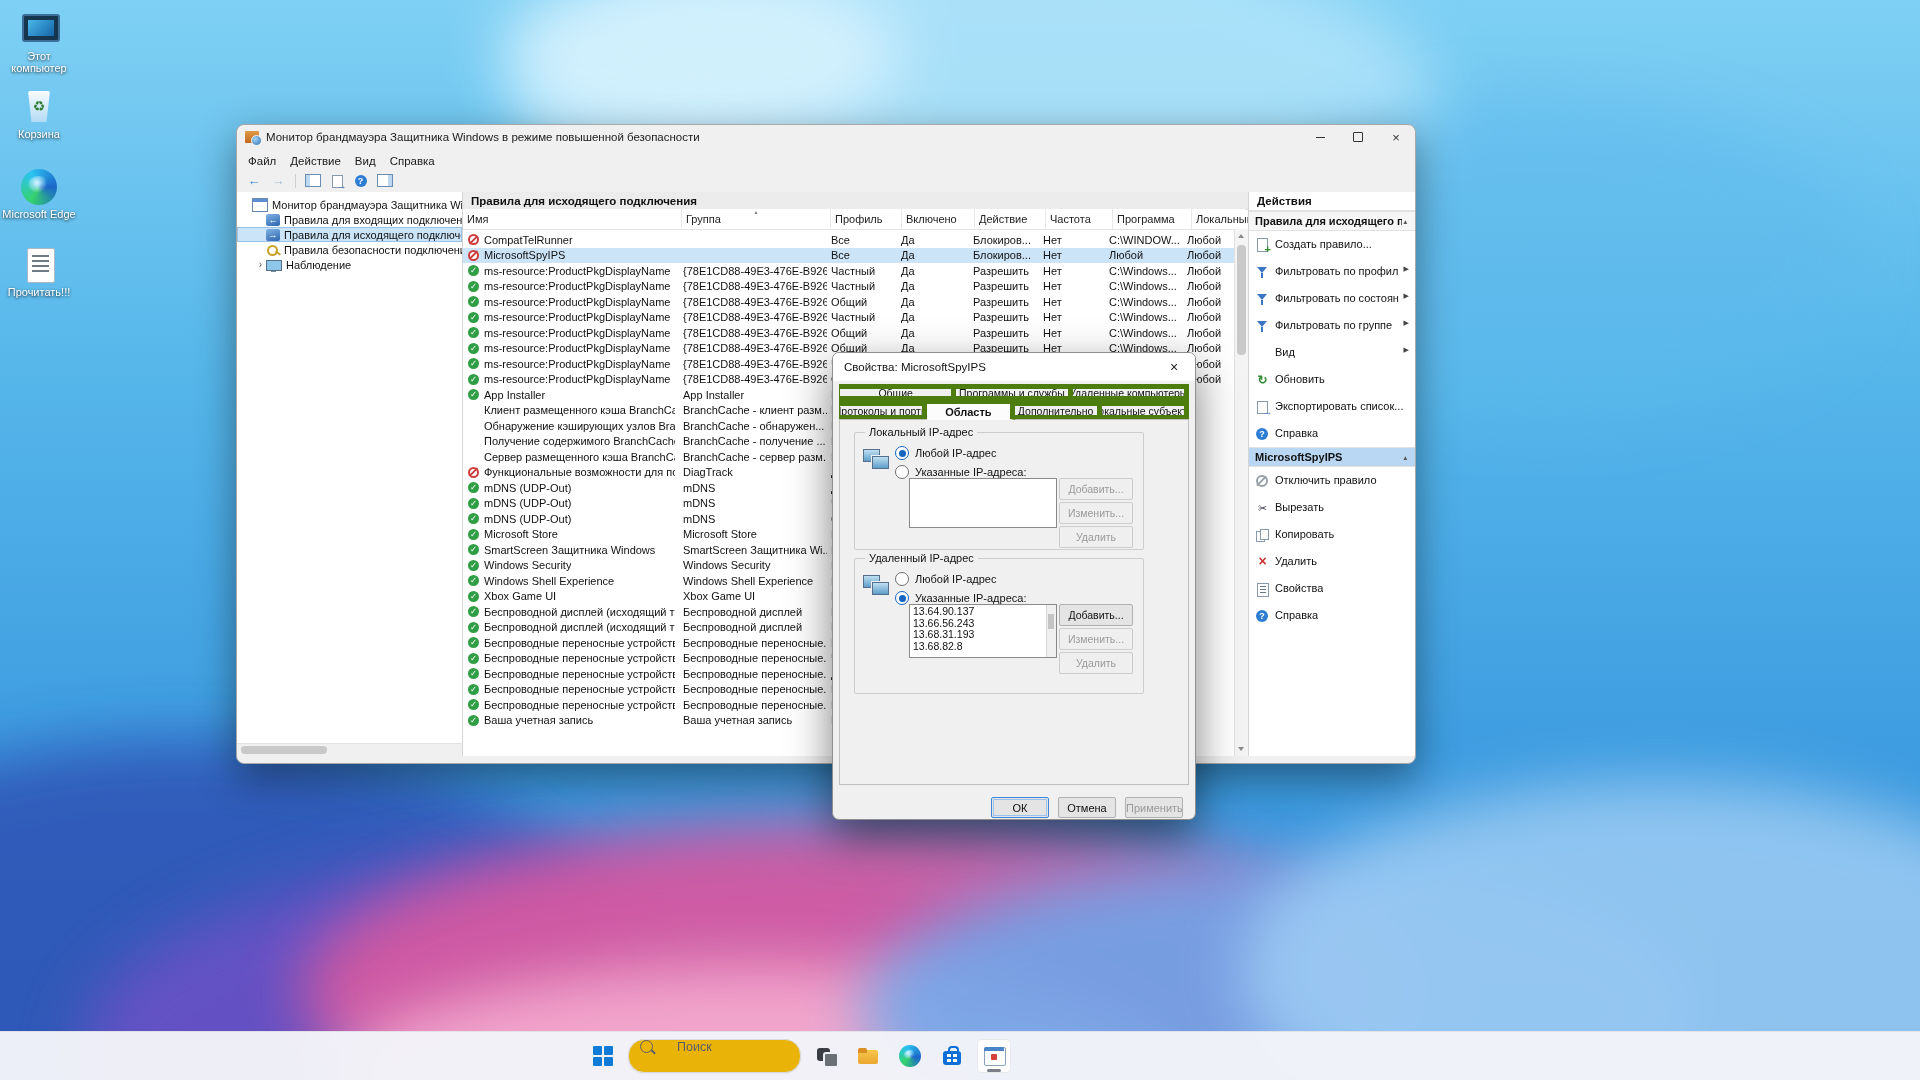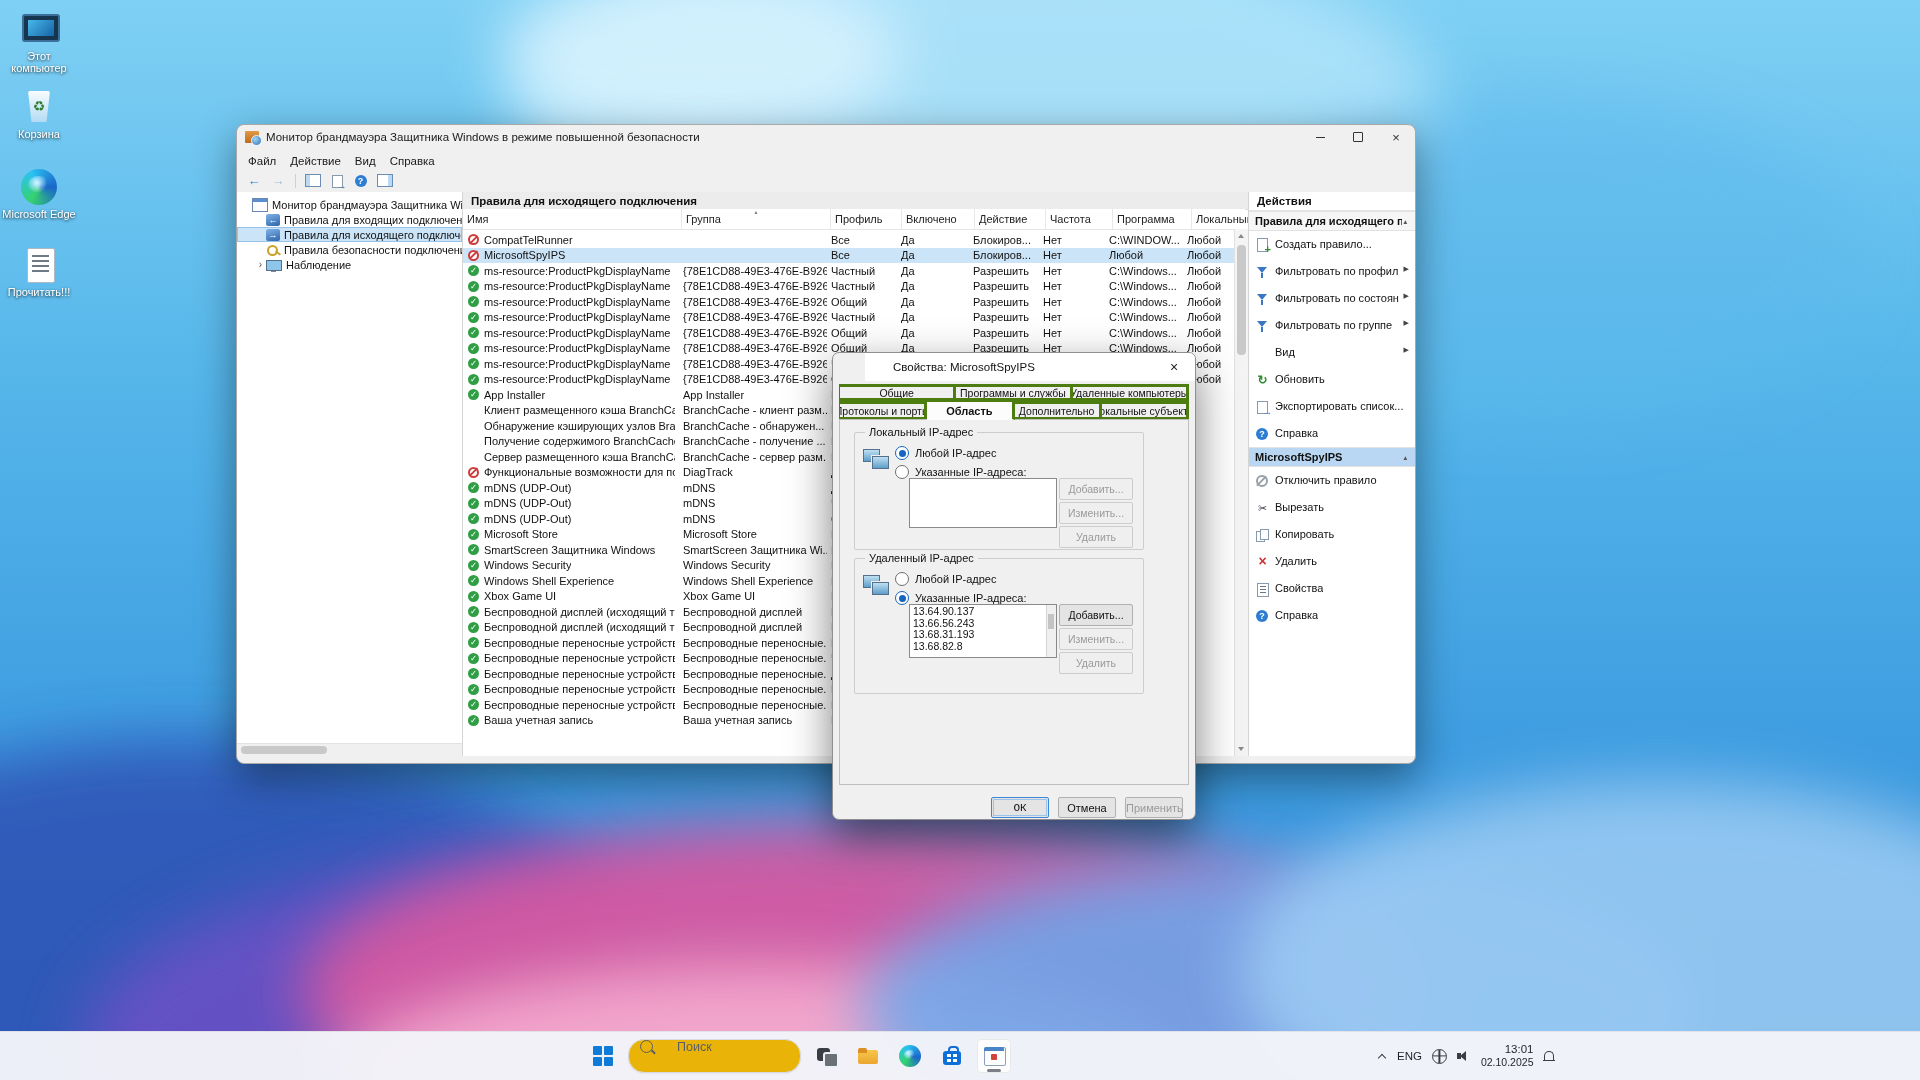--- a/index.html
+++ b/index.html
@@ -115,26 +115,26 @@
   .aico.cut::after{content:"✂";position:absolute;inset:0;font-size:11px;line-height:14px;text-align:center;color:#445;}
   .aico.copy::before{content:"";position:absolute;left:1px;top:3px;width:7px;height:9px;background:#fff;border:1px solid #8899aa;}
   .aico.copy::after{content:"";position:absolute;left:5px;top:1px;width:7px;height:9px;background:#fff;border:1px solid #8899aa;}
   .aico.delete::after{content:"×";position:absolute;inset:0;color:#cc3333;font-weight:bold;font-size:14px;line-height:13px;text-align:center;}
   .aico.props::before{content:"";position:absolute;left:2px;top:1px;width:10px;height:12px;background:#fff;border:1px solid #8899aa;}
   .aico.props::after{content:"";position:absolute;left:4.5px;top:4px;width:6px;height:7px;background:repeating-linear-gradient(#667788 0 1px,transparent 1px 3px);}
 
   
   .dlg{position:absolute;left:832px;top:352px;width:362px;height:466px;background:#f0f0f0;border:1px solid #8f8f8f;
     border-radius:7px;box-shadow:0 16px 44px rgba(0,0,0,.5);z-index:50;font-size:11.5px;color:#111;overflow:hidden;}
-  .dlg-title{height:28px;background:#fff;display:flex;align-items:center;padding-left:28px;margin-left:32px;}
+  .dlg-title{height:28px;background:#fff;display:flex;align-items:center;padding-left:11px;}
   .dlg-close{margin-left:auto;width:42px;height:28px;display:flex;align-items:center;justify-content:center;font-size:14px;color:#222;}
   .tabrow{position:absolute;left:6px;right:6px;display:flex;}
   .tabrow.r1{top:31px;height:17px;}
   .tabrow.r2{top:48px;height:19px;}
-  .tab{flex:1;border:3px solid #4d7c0f;background:#f0f0f0;display:flex;align-items:center;justify-content:center;
+  .tab{flex:1;border:5px solid #4d7c0f;background:#f0f0f0;display:flex;align-items:center;justify-content:center;
     font-size:10.5px;white-space:nowrap;overflow:hidden;padding:0 2px;}
   .tabrow .tab{border-left-width:0;}
   .tabrow .tab:first-child{border-left-width:1px;}
   .tab.active{background:#fcfcfc;margin-top:-2px;border-bottom:1px solid #fcfcfc;z-index:2;font-size:11px;font-weight:bold;}
   .page{position:absolute;left:6px;right:6px;top:66px;height:364px;border:1px solid #bfbfbf;background:#f0f0f0;}
   .grp{position:absolute;left:14px;width:288px;border:1px solid #cdcdcd;border-radius:2px;}
   .grp1{top:12px;height:116px;}
   .grp2{top:138px;height:134px;}
   .grp-label{position:absolute;top:-7px;left:10px;background:#f0f0f0;padding:0 4px;font-size:11px;}
   .pcicon{position:absolute;left:8px;top:16px;width:28px;height:22px;}
@@ -151,21 +151,21 @@
   .ipline{height:11.5px;font-size:10.5px;line-height:11.5px;padding-left:1px;white-space:nowrap;}
   .sb{position:absolute;right:0;top:0;bottom:0;width:9px;background:#f0f0f0;border-left:1px solid #d5d5d5;}
   .sb .th{position:absolute;left:1px;top:9px;width:6px;height:15px;background:#c4c4c4;display:block;}
   .gbtn{position:absolute;left:204px;width:72px;height:20px;border:1px solid #b0b0b0;background:#e4e4e4;border-radius:2px;
     font-size:10.5px;display:flex;align-items:center;justify-content:center;color:#111;white-space:nowrap;}
   .gbtn.dis{color:#9a9a9a;background:#efefef;border-color:#cccccc;}
   .gb0{top:45px;} .gb1{top:69px;} .gb2{top:93px;}
   .dlg-footer{position:absolute;right:12px;top:444px;display:flex;gap:9px;}
   .btn{width:58px;height:21px;background:#e4e4e4;border:1px solid #b0b0b0;border-radius:2px;font-size:11px;
     font-family:"Liberation Sans",sans-serif;color:#111;padding:0;}
-  .btn.focus{border-color:#3f87d6;outline:1px solid #9cc3ea;outline-offset:-3px;font-family:Liberation Mono, monospace;}
+  .btn.focus{border-color:#3f87d6;outline:1px solid #9cc3ea;outline-offset:-3px;}
   .btn.dis{color:#9a9a9a;}
 
   
   .taskbar{position:absolute;left:0;right:0;bottom:0;height:48px;background:rgba(243,244,249,.97);
     border-top:1px solid rgba(0,0,0,.06);z-index:100;}
   .tb-center{position:absolute;left:586px;top:0;height:48px;display:flex;align-items:center;gap:8px;}
   #tb-apps{display:flex;align-items:center;gap:8px;}
   .tapp{width:34px;height:34px;border-radius:5px;display:flex;align-items:center;justify-content:center;position:relative;}
   .tapp.active{background:rgba(255,255,255,.85);box-shadow:inset 0 0 0 1px rgba(0,0,0,.08);}
   .pill{position:absolute;bottom:1px;left:50%;transform:translateX(-50%);width:14px;height:3px;border-radius:2px;background:#7a7f87;}
@@ -954,26 +954,15 @@
             <span class="ti microsoft-store"></span>
           </span>
           <span class="tapp active">
             <span class="ti firewall-console">
               <span class="dot"></span>
             </span>
             <span class="pill"></span>
           </span>
         </span>
     </div>
-    <div class="tray">
-      <span class="chev"></span>
-      <span class="lang">ENG</span>
-      <span class="globe"></span>
-      <span class="vol"></span>
-      <span class="clock">
-        <div>13:01</div>
-        <div class="d">02.10.2025</div>
-      </span>
-      <span class="bell"></span>
-    </div>
   </div>
 
 </div>
 
 </body></html>

